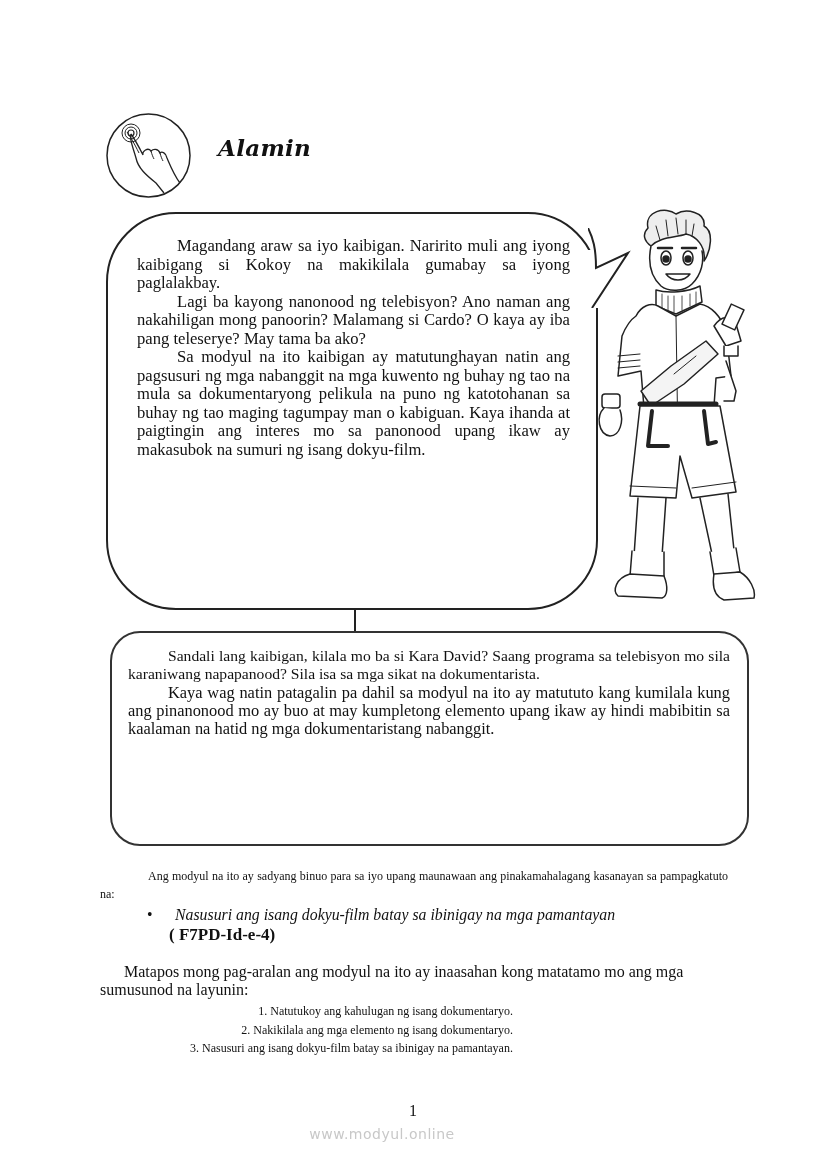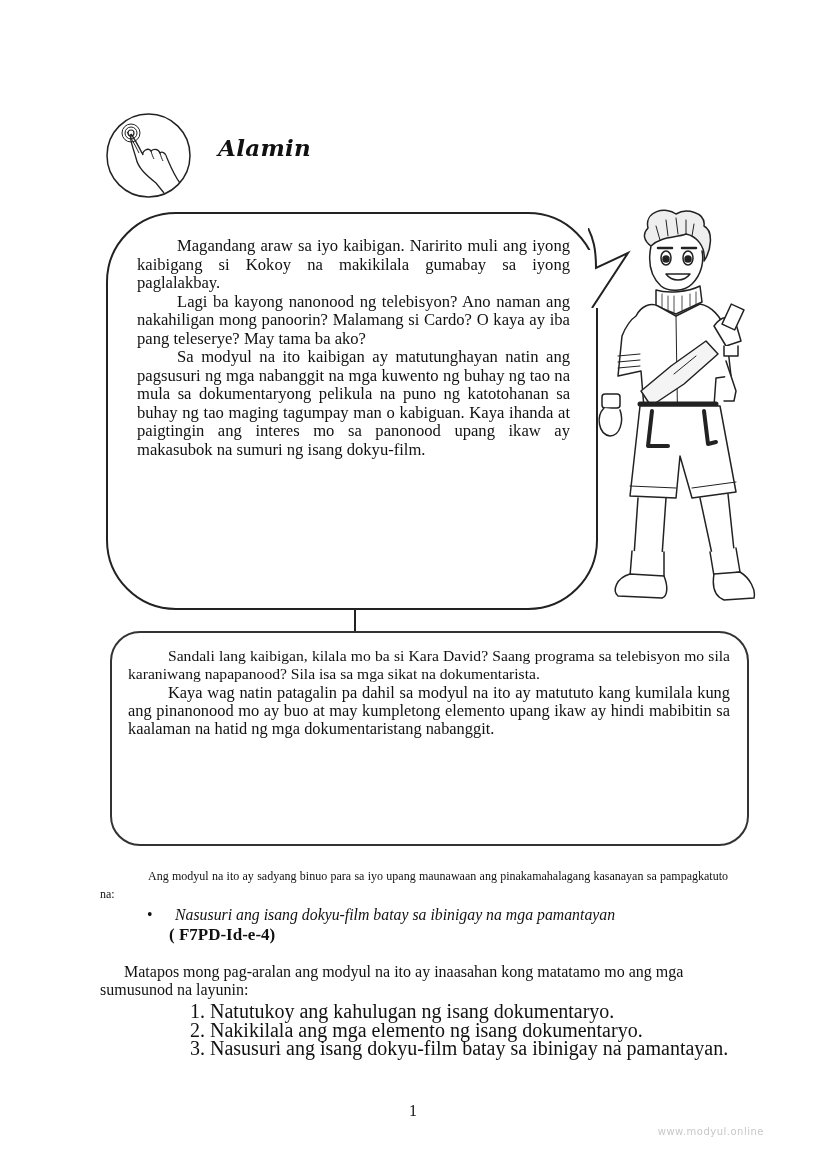--- a/index.html
+++ b/index.html
@@ -25,25 +25,25 @@
 
     .intro { position: absolute; left: 100px; top: 867px; width: 628px; font-family: "Liberation Serif", serif; font-size: 12px; line-height: 18.3px; text-align: justify; }
     .intro p { margin: 0; text-indent: 48px; }
     .bullet-item { position: absolute; left: 147px; top: 906px; font-family: "Liberation Serif", serif; font-size: 15.8px; line-height: 18.5px; }
     .bullet-item .dot { display: inline-block; width: 28px; }
     .bullet-item .ital { font-style: italic; }
     .code { position: absolute; left: 157px; top: 925px; font-family: "Liberation Serif", serif; font-weight: bold; font-size: 17px; margin-left: 12px; }
 
     .objectives-intro { position: absolute; left: 100px; top: 963px; width: 628px; font-family: "Liberation Serif", serif; font-size: 16px; line-height: 18.3px; }
     .objectives-intro p { margin: 0; text-indent: 24px; }
-    .objectives { position: absolute; left: 190px; top: 1002px; font-family: "Liberation Serif", serif; font-size: 20px; line-height: 18.5px; margin: 0; padding: 0; list-style: none; }
+    .objectives { position: absolute; left: 190px; top: 1002px; font-family: "Liberation Serif", serif; font-size: 12px; line-height: 18.5px; margin: 0; padding: 0; list-style: none; text-align: right; }
     .objectives li { margin: 0; }
 
     .page-number { position: absolute; left: 0; width: 826px; top: 1102px; text-align: center; font-family: "Liberation Serif", serif; font-size: 16px; }
-    .watermark { position: absolute; left: 0; width: 764px; top: 1126px; text-align: right; font-family: "DejaVu Sans", sans-serif; font-size: 10px; color: #c8c8c8; letter-spacing: 0.5px; }
+    .watermark { position: absolute; left: 0; width: 764px; top: 1126px; text-align: center; font-family: "DejaVu Sans", sans-serif; font-size: 14px; color: #c8c8c8; letter-spacing: 0.5px; }
   </style>
 </head>
 <body>
 
 <svg class="icon-circle" viewBox="0 0 85 85">
   <circle cx="42.5" cy="42.5" r="41.5" fill="#fff" stroke="#222" stroke-width="1.5"></circle>
   <circle cx="25" cy="20" r="9" fill="none" stroke="#222" stroke-width="1"></circle>
   <circle cx="25" cy="20" r="6" fill="none" stroke="#222" stroke-width="1"></circle>
   <circle cx="25" cy="20" r="3" fill="none" stroke="#222" stroke-width="1.2"></circle>
   <path d="M25 21 C 30 28, 34 36, 37 42 C 36 38, 42 34, 45 38 C 47 36, 52 35, 54 40 C 56 38, 60 40, 61 45 C 64 52, 68 62, 74 70" fill="none" stroke="#222" stroke-width="1.3"></path>

